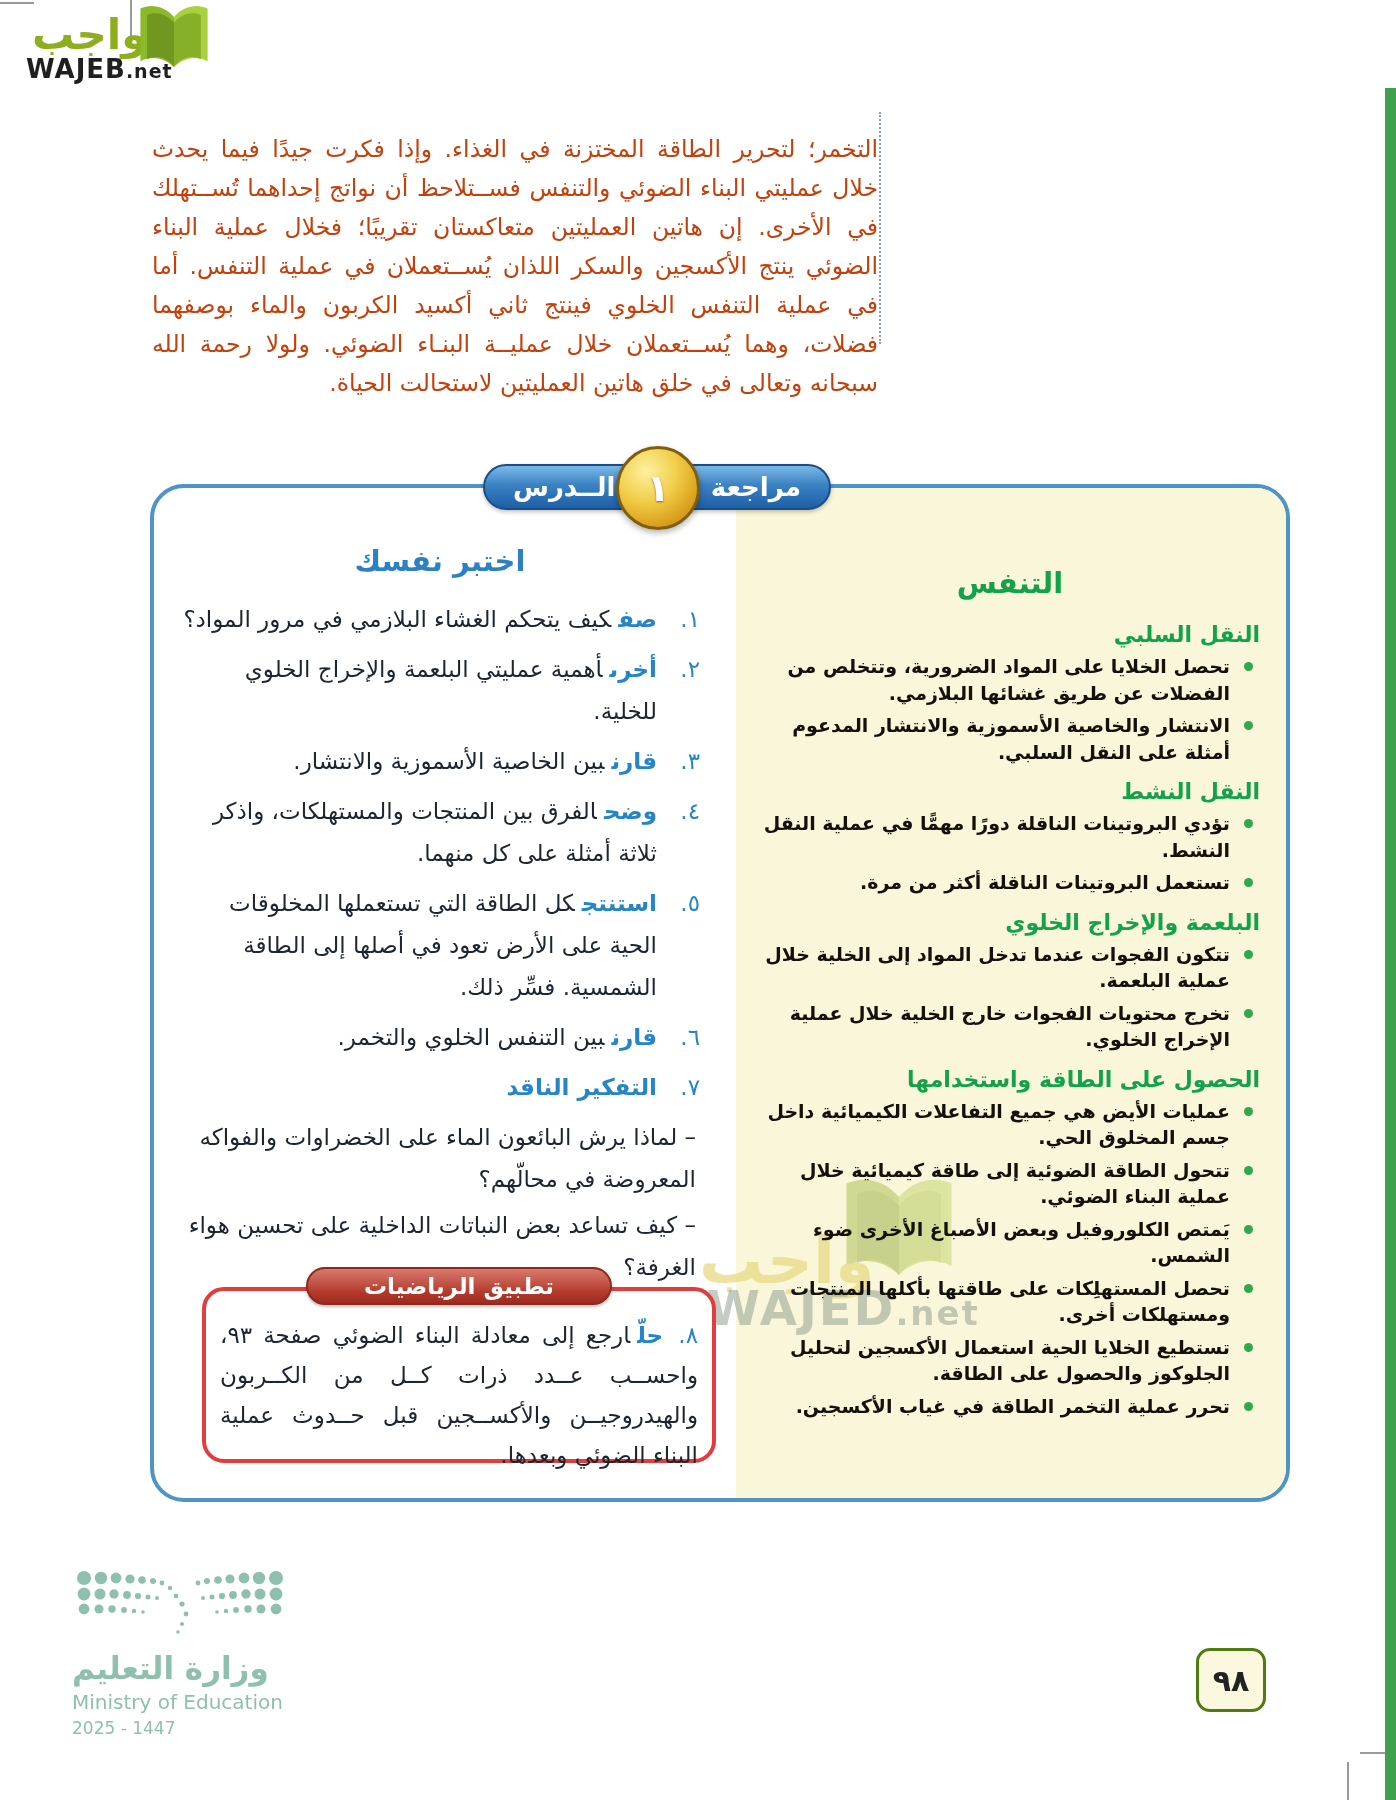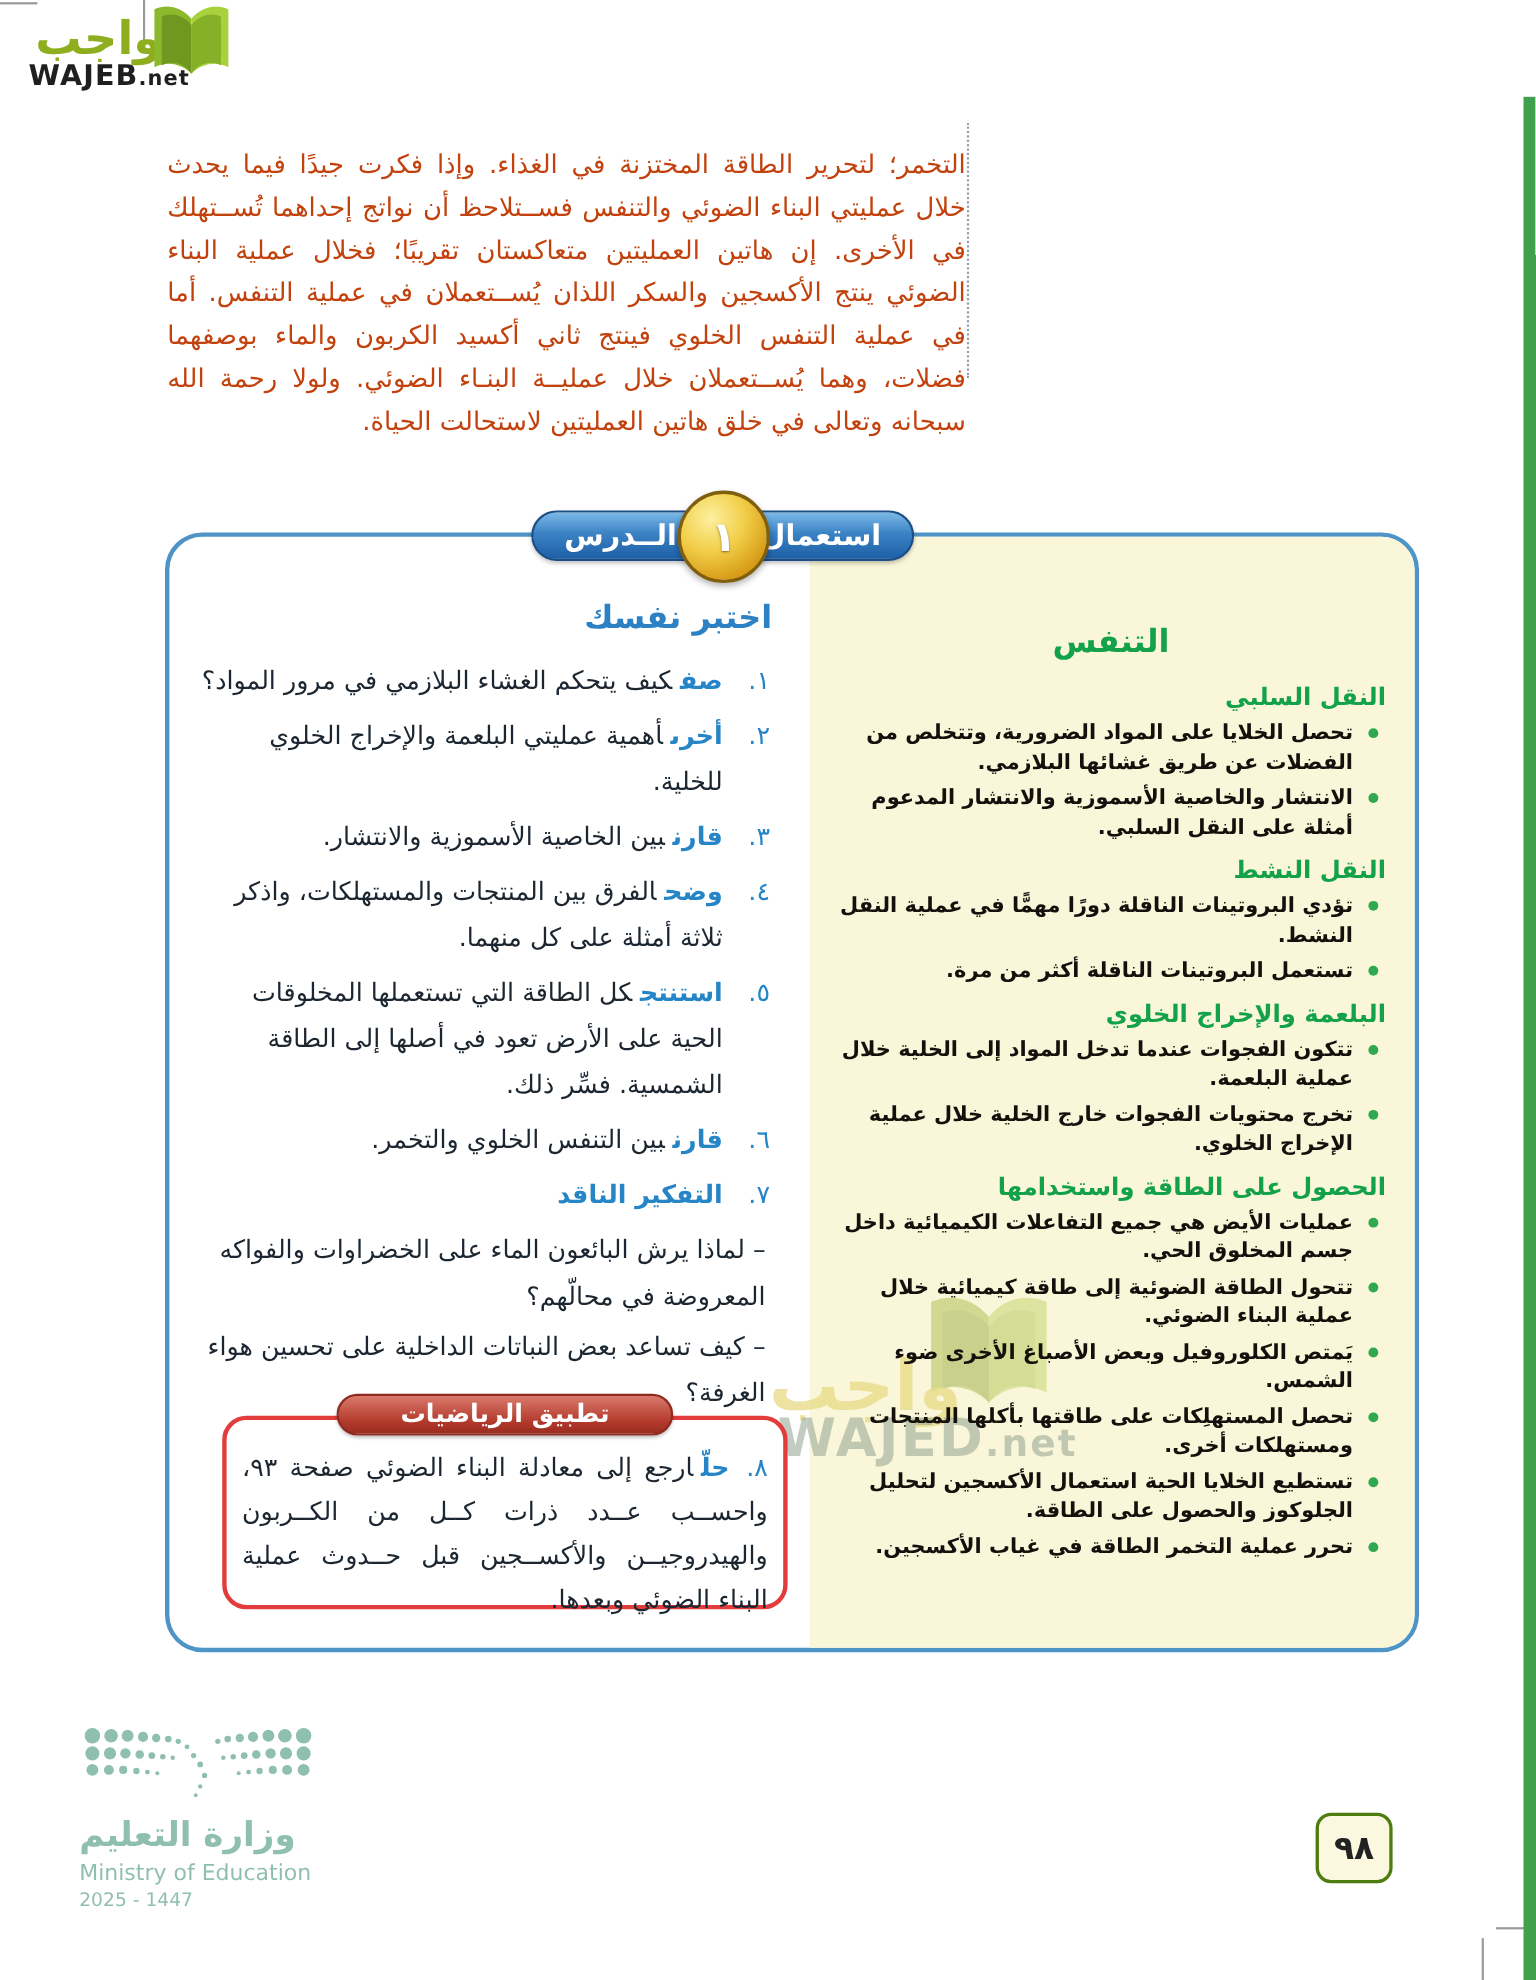--- a/index.html
+++ b/index.html
@@ -48,21 +48,21 @@
     background:#faf6d9;border-radius:0 30px 30px 0;
   }
   .summary-inner{position:relative;z-index:4;direction:rtl;padding:78px 26px 0 24px;}
   .summary-title{font-size:29px;font-weight:bold;color:#13a24a;text-align:center;margin:0 0 22px 0;}
   .sec-head{font-size:22px;font-weight:bold;color:#13a24a;margin:14px 0 6px 0;text-align:right;}
   .bullet{position:relative;padding-right:30px;margin-bottom:6px;font-size:19px;font-weight:bold;
           line-height:26.5px;color:#14100c;text-align:right;}
   .bullet .dot{position:absolute;right:7px;top:9px;width:9px;height:9px;border-radius:50%;background:#2fa84f;}
   
   .self-test{position:absolute;left:24px;top:56px;width:524px;direction:rtl;z-index:4;}
-  .st-title{font-size:29px;font-weight:bold;color:#2c81c5;margin:0 0 20px 0;}
+  .st-title{font-size:29px;font-weight:bold;color:#2c81c5;text-align:center;margin:0 0 20px 0;}
   .question{position:relative;padding-right:45px;margin-bottom:8px;font-size:23px;line-height:42px;
             color:#1c2630;text-align:right;}
   .qnum{position:absolute;right:2px;top:0;color:#2585c7;}
   .qkw{color:#2585c7;font-weight:bold;margin-left:7px;}
   .crit-item{font-size:23px;line-height:42px;color:#1c2630;text-align:right;margin-right:6px;margin-bottom:4px;}
   
   .math-box{
     position:absolute;left:48px;top:799px;width:506px;height:168px;z-index:5;
     border:4.5px solid #e23c3c;border-radius:22px;background:#ffffff;direction:rtl;
   }
@@ -189,21 +189,21 @@
   <div class="math-box">
     <div class="math-badge">تطبيق الرياضيات</div>
     <div class="math-text">
       <span class="qnum">٨.</span> <span class="qkw">حلّ</span><span>ارجع إلى معادلة البناء الضوئي صفحة ٩٣، واحســب عــدد ذرات كــل من الكــربون والهيدروجيــن والأكســجين قبل حــدوث عملية البناء الضوئي وبعدها.</span>
     </div>
   </div>
 
 </div>
 
 <div class="banner-pill">
-  <span class="lbl">استعمال</span>
+  <span class="lbl">مراجعة</span>
   <span class="lbl">الــدرس</span>
 </div>
 <div class="banner-circle">
   <span class="num">١</span>
 </div>
 
 <div class="moe">
   <span>
     <svg width="216" height="72" viewBox="0 0 216 72" fill="#8fbfad">
       <circle cx="12" cy="10" r="7"></circle>

